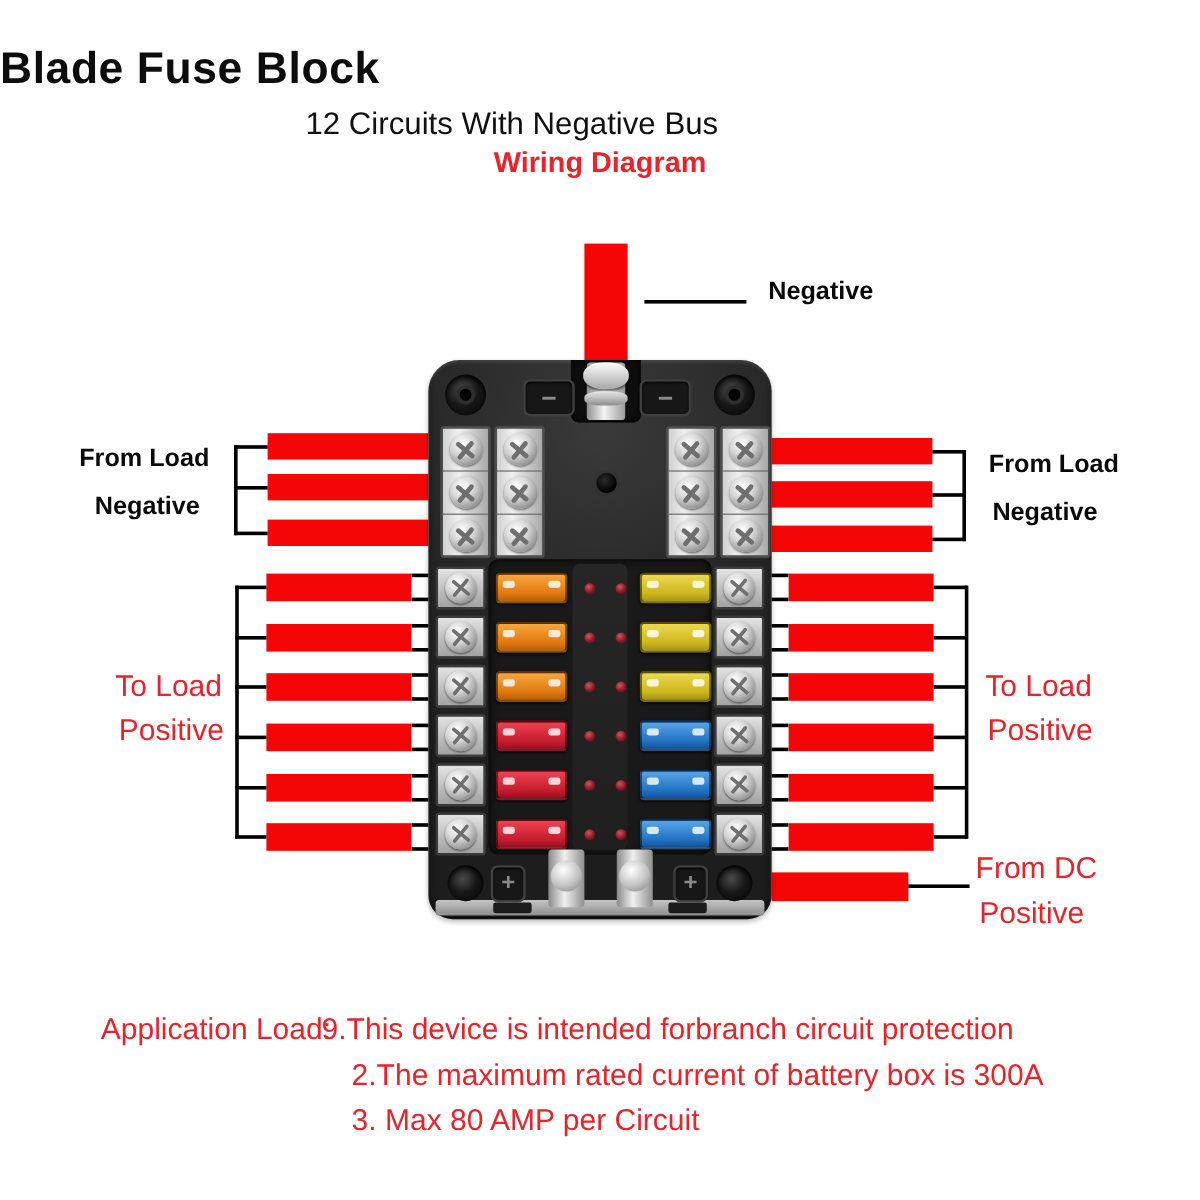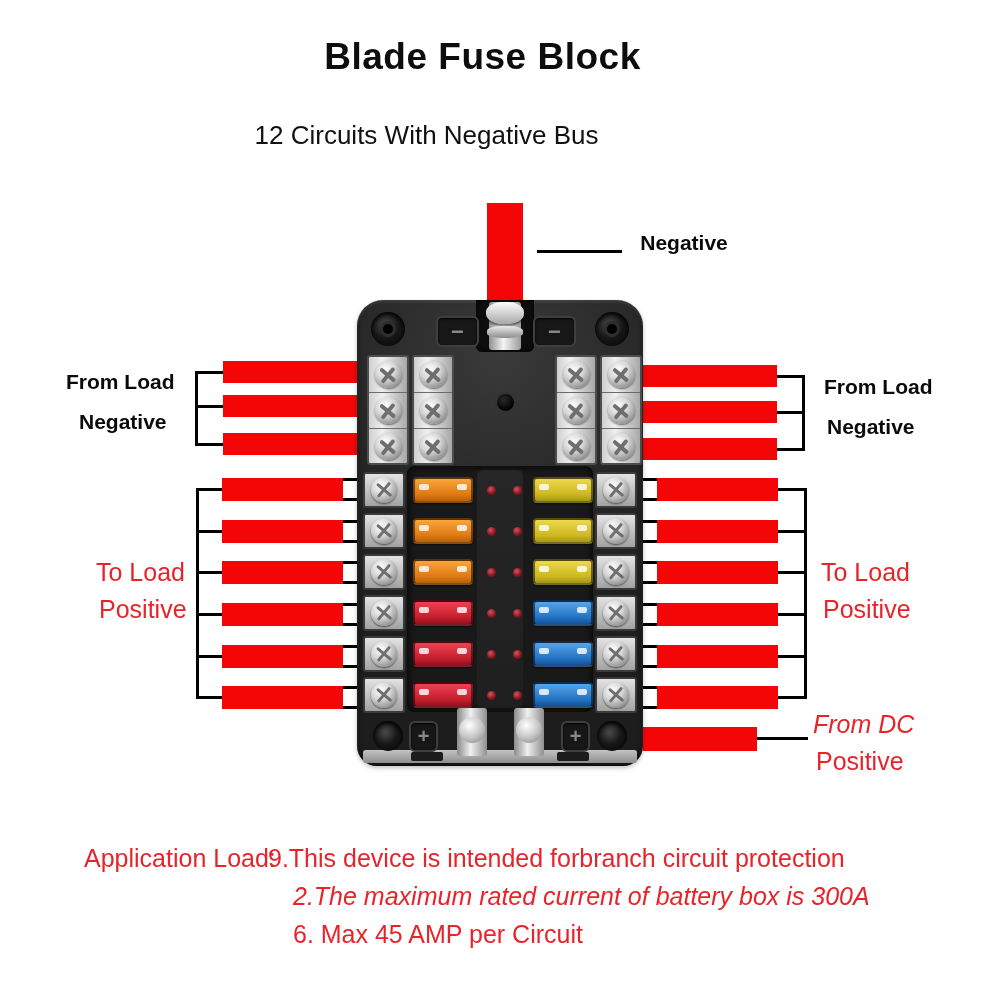--- a/index.html
+++ b/index.html
@@ -1,21 +1,21 @@
 <!DOCTYPE html>
 <html><head>
 <meta charset="utf-8">
 <style>
   html,body{margin:0;padding:0;background:#fff;}
   .page{position:relative;width:1000px;height:1000px;background:#fff;overflow:hidden;
         font-family:"Liberation Sans",sans-serif;}
   .abs{position:absolute;}
   
-  .title{left:0;top:36px;width:965px;text-align:center;font-size:37px;font-weight:700;color:#0d0d0d;letter-spacing:.5px;}
-  .subtitle{left:0;top:88px;width:853px;text-align:center;font-size:26px;font-weight:400;color:#111;margin-top:32px;}
+  .title{left:0;top:36px;width:965px;font-size:37px;font-weight:700;color:#0d0d0d;letter-spacing:.5px;}
+  .subtitle{left:0;top:88px;width:853px;text-align:center;font-size:26px;font-weight:400;color:#111;}
   .wiring{left:0;top:122px;width:1000px;text-align:center;font-size:24px;font-weight:700;}
   
   .lbl-black{font-size:21px;font-weight:700;color:#0a0a0a;white-space:nowrap;}
   .lbl-red{font-size:25px;font-weight:400;white-space:nowrap;}
   .to-dc{left:598px;top:229px;width:172px;text-align:center;line-height:27px;}
   
   .wire{position:absolute;}
   .bline{position:absolute;background:#000;}
   .conn{position:absolute;background:#fff;border-top:3px solid #000;border-bottom:3px solid #000;box-sizing:border-box;}
   
@@ -56,20 +56,21 @@
   
   .note{font-size:25px;white-space:nowrap;}
 </style>
 </head>
 <body>
 
 <div class="page">
 
   <div class="abs title">Blade Fuse Block</div>
   <div class="abs subtitle">12 Circuits With Negative Bus</div>
+  <div class="abs wiring" style="color: rgb(232, 35, 42);">Wiring Diagram</div>
 
   <div id="wires" class="abs" style="left:0;top:0;width:1000px;height:1000px;">
       <div class="wire" style="left: 487px; top: 203px; width: 36px; height: 100px; background: rgb(244, 6, 6);"></div>
       <div class="bline" style="left: 537px; top: 250px; width: 85px; height: 3px;"></div>
       <div class="wire" style="left: 223px; top: 361px; width: 134px; height: 22px; background: rgb(244, 6, 6);"></div>
       <div class="wire" style="left: 643px; top: 365px; width: 134px; height: 22px; background: rgb(244, 6, 6);"></div>
       <div class="bline" style="left: 195px; top: 371px; width: 28px; height: 3px;"></div>
       <div class="bline" style="left: 777px; top: 375px; width: 28px; height: 3px;"></div>
       <div class="wire" style="left: 223px; top: 395px; width: 134px; height: 22px; background: rgb(244, 6, 6);"></div>
       <div class="wire" style="left: 643px; top: 401px; width: 134px; height: 22px; background: rgb(244, 6, 6);"></div>
@@ -127,21 +128,21 @@
     <div>Negative</div>
   </div>
   <div class="abs lbl-black" style="left:66px;top:370px;">From Load</div>
   <div class="abs lbl-black" style="left:79px;top:410px;">Negative</div>
   <div class="abs lbl-black" style="left:824px;top:375px;">From Load</div>
   <div class="abs lbl-black" style="left:827px;top:415px;">Negative</div>
   <div class="abs lbl-red" style="left: 96px; top: 558px; color: rgb(232, 35, 42);">To Load</div>
   <div class="abs lbl-red" style="left: 99px; top: 595px; color: rgb(232, 35, 42);">Positive</div>
   <div class="abs lbl-red" style="left: 821px; top: 558px; color: rgb(232, 35, 42);">To Load</div>
   <div class="abs lbl-red" style="left: 823px; top: 595px; color: rgb(232, 35, 42);">Positive</div>
-  <div class="abs lbl-red" style="left: 813px; top: 710px; color: rgb(232, 35, 42); font-style: italic;">From DC</div>
+  <div class="abs lbl-red" style="left: 813px; top: 710px; color: rgb(232, 35, 42);">From DC</div>
   <div class="abs lbl-red" style="left: 816px; top: 747px; color: rgb(232, 35, 42);">Positive</div>
 
   <div class="abs block" id="block">
     <div class="hole" style="left:14px;top:12px;width:34px;height:34px;">
         <div class="pin"></div>
       </div>
     <div class="hole" style="left:238px;top:12px;width:34px;height:34px;">
         <div class="pin"></div>
       </div>
     <div class="stud-recess">
@@ -281,15 +282,15 @@
       </div>
     <div class="stud-bottom" style="left:157px;">
         <div class="cap"></div>
       </div>
     <div class="hole" style="left:16px;top:421px;width:30px;height:30px;"></div>
     <div class="hole" style="left:240px;top:421px;width:30px;height:30px;"></div>
   </div>
 
   <div class="abs note" style="left: 84px; top: 844px; color: rgb(232, 35, 42);">Application Load:</div>
   <div class="abs note" style="left: 268px; top: 844px; color: rgb(232, 35, 42);">9.This device is intended forbranch circuit protection</div>
-  <div class="abs note" style="left: 293px; top: 882px; color: rgb(232, 35, 42); font-style: italic;">2.The maximum rated current of battery box is 300A</div>
-  <div class="abs note" style="left: 293px; top: 920px; color: rgb(232, 35, 42);">6. Max 45 AMP per Circuit</div>
+  <div class="abs note" style="left: 293px; top: 882px; color: rgb(232, 35, 42);">2.The maximum rated current of battery box is 300A</div>
+  <div class="abs note" style="left: 293px; top: 920px; color: rgb(232, 35, 42);">3. Max 80 AMP per Circuit</div>
 </div>
 
 </body></html>

